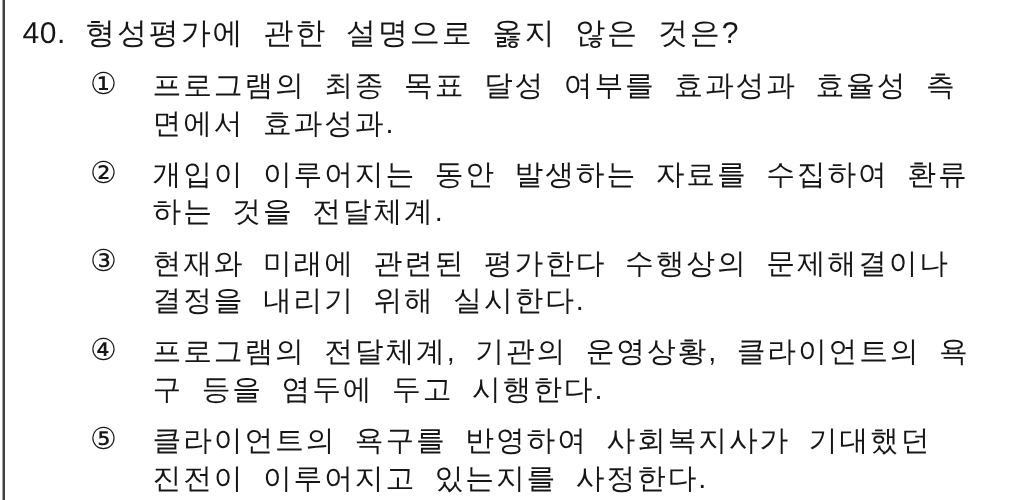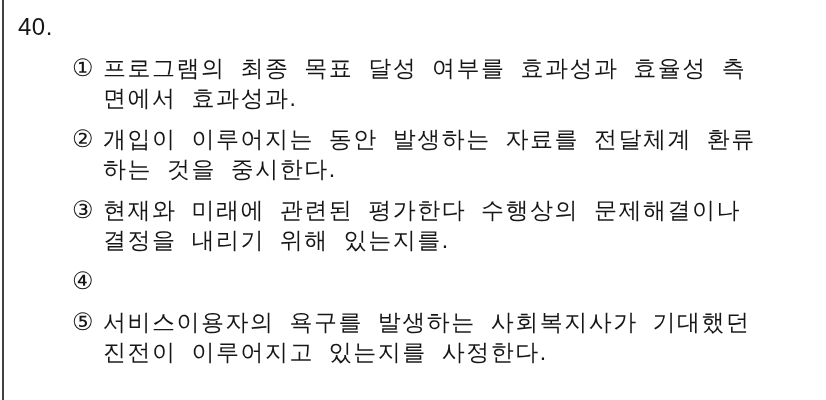--- a/index.html
+++ b/index.html
@@ -54,55 +54,57 @@
   .opt-num {
     flex: 0 0 31px;
     font-size: 24px;
     line-height: 30px;
     letter-spacing: 0;
   }
   .opt-text {
     letter-spacing: 1.5px;
     word-spacing: 7px;
     white-space: nowrap;
+    margin-left: 19px;
   }
 </style>
 </head>
 <body>
 
 <div class="sheet">
   <div class="left-rule"></div>
 
   <div class="question-block">
     <div class="q-row">
       <span class="q-num">40.</span>
+      <span class="q-text">형성평가에 관한 설명으로 옳지 않은 것은?</span>
     </div>
 
     <div class="options">
 
       <div class="option">
         <span class="opt-num">①</span>
         <span class="opt-text"><span>프로그램의 최종 목표 달성 여부를 효과성과 효율성 측</span><br><span>면에서 효과성과.</span></span>
       </div>
 
       <div class="option">
         <span class="opt-num">②</span>
-        <span class="opt-text"><span>개입이 이루어지는 동안 발생하는 자료를 전달체계 환류</span><br><span>하는 것을 중시한다.</span></span>
+        <span class="opt-text"><span>개입이 이루어지는 동안 발생하는 자료를 수집하여 환류</span><br><span>하는 것을 전달체계.</span></span>
       </div>
 
       <div class="option">
         <span class="opt-num">③</span>
-        <span class="opt-text"><span>현재와 미래에 관련된 평가한다 수행상의 문제해결이나</span><br><span>결정을 내리기 위해 있는지를.</span></span>
+        <span class="opt-text"><span>현재와 미래에 관련된 평가한다 수행상의 문제해결이나</span><br><span>결정을 내리기 위해 실시한다.</span></span>
       </div>
 
       <div class="option">
         <span class="opt-num">④</span>
-        <span class="opt-text"><br></span>
+        <span class="opt-text"><span>프로그램의 전달체계, 기관의 운영상황, 클라이언트의 욕</span><br><span>구 등을 염두에 두고 시행한다.</span></span>
       </div>
 
       <div class="option">
         <span class="opt-num">⑤</span>
-        <span class="opt-text"><span>서비스이용자의 욕구를 발생하는 사회복지사가 기대했던</span><br><span>진전이 이루어지고 있는지를 사정한다.</span></span>
+        <span class="opt-text"><span>클라이언트의 욕구를 반영하여 사회복지사가 기대했던</span><br><span>진전이 이루어지고 있는지를 사정한다.</span></span>
       </div>
 
     </div>
   </div>
 </div>
 
 </body></html>

